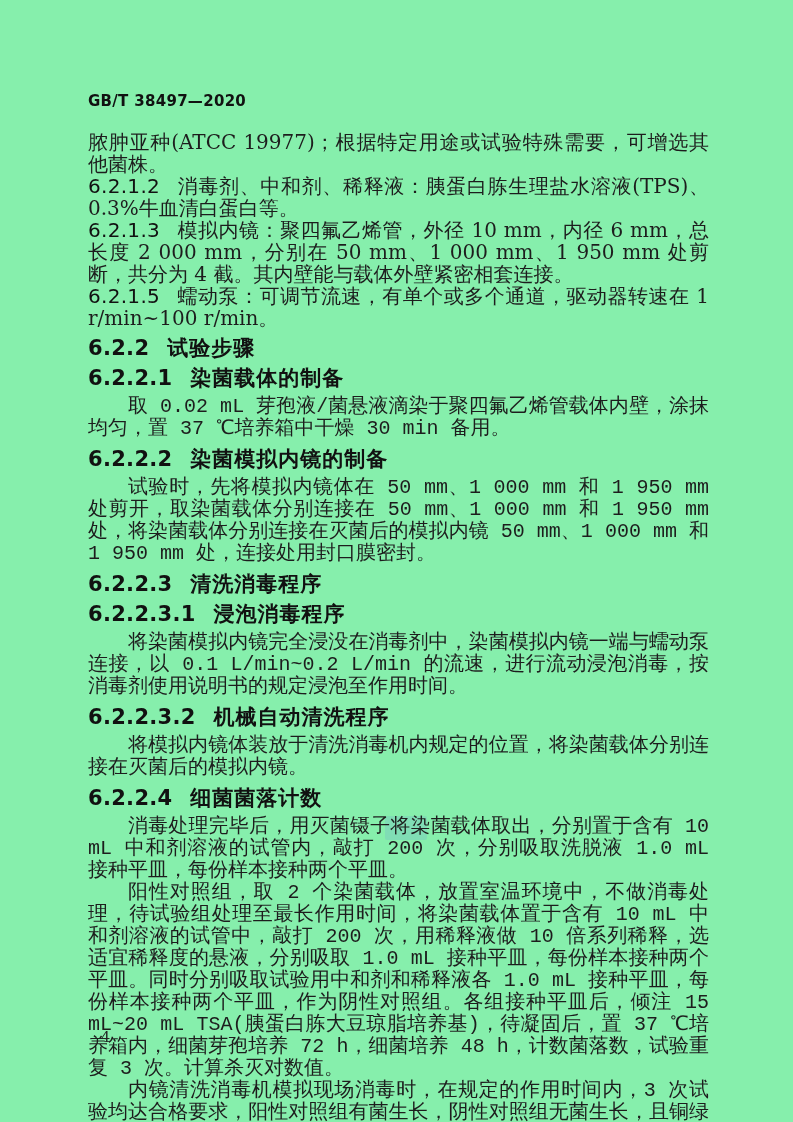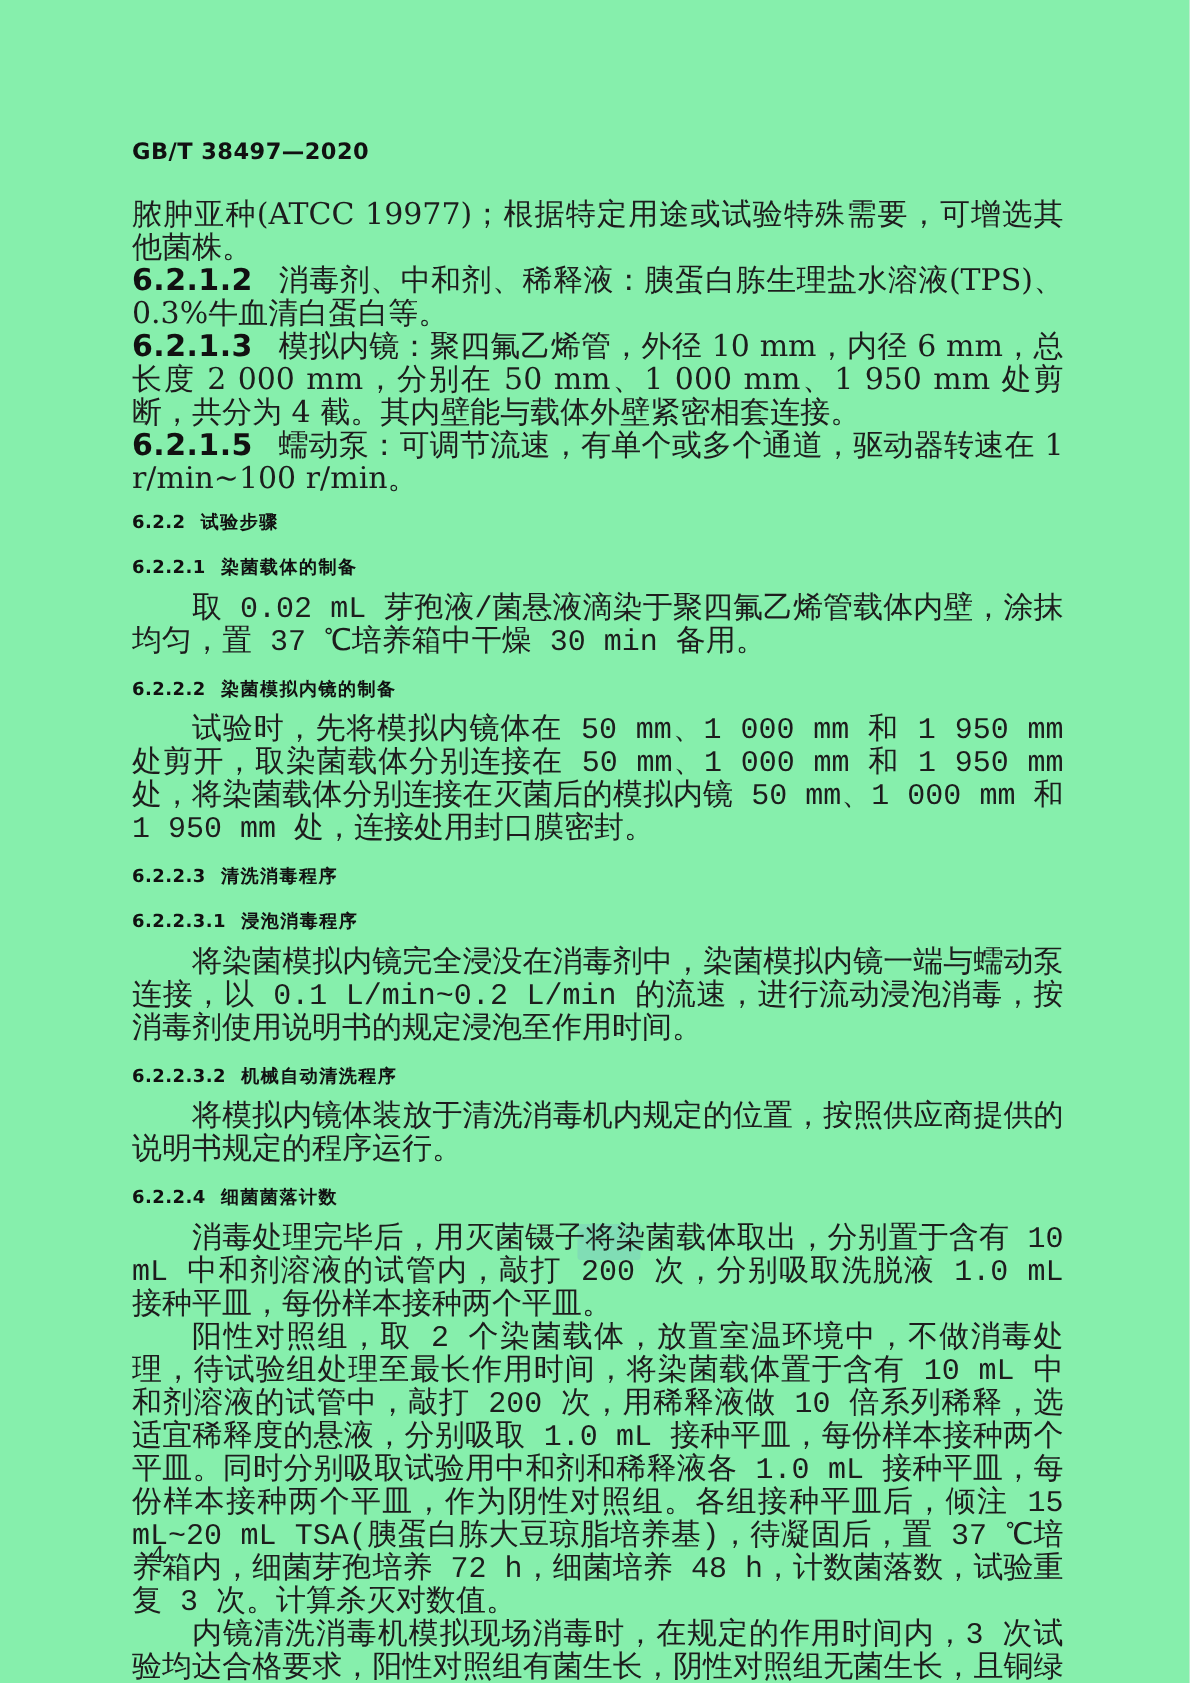--- a/index.html
+++ b/index.html
@@ -30,29 +30,29 @@
   }
   p.body {
     margin: 0;
     font-size: 20px;
     line-height: 22px;
     text-align: justify;
   }
   p.indent { text-indent: 2em; font-family: Liberation Mono, monospace; }
   .num {
     font-family: "DejaVu Sans", "Liberation Sans", sans-serif;
-    font-weight: bold;
+    font-weight: normal;
     font-style: normal;
     color: #111;
     margin-right: 0.85em;
     letter-spacing: 0.3px;
   }
   .h {
     margin: 8px 0 7px 0;
-    font-size: 12px;
+    font-size: 21px;
     line-height: 22px;
     font-family: "DejaVu Sans", "Liberation Sans", sans-serif;
     font-weight: bold;
     color: #111;
   }
   .h .hnum { margin-right: 0.85em; letter-spacing: 0.3px; }
   .h .htitle { letter-spacing: 1px; }
   .formula-row {
     display: flex;
     align-items: flex-start;
@@ -123,21 +123,21 @@
     <p class="body indent">试验时，先将模拟内镜体在 50 mm、1 000 mm 和 1 950 mm 处剪开，取染菌载体分别连接在 50 mm、1 000 mm 和 1 950 mm 处，将染菌载体分别连接在灭菌后的模拟内镜 50 mm、1 000 mm 和 1 950 mm 处，连接处用封口膜密封。</p>
 
     <div class="h"><span class="hnum">6.2.2.3</span><span class="htitle">清洗消毒程序</span></div>
 
     <div class="h"><span class="hnum">6.2.2.3.1</span><span class="htitle">浸泡消毒程序</span></div>
 
     <p class="body indent">将染菌模拟内镜完全浸没在消毒剂中，染菌模拟内镜一端与蠕动泵连接，以 0.1 L/min~0.2 L/min 的流速，进行流动浸泡消毒，按消毒剂使用说明书的规定浸泡至作用时间。</p>
 
     <div class="h"><span class="hnum">6.2.2.3.2</span><span class="htitle">机械自动清洗程序</span></div>
 
-    <p class="body indent">将模拟内镜体装放于清洗消毒机内规定的位置，按照供应商提供的说明书规定的程序运行。</p>
+    <p class="body indent">将模拟内镜体装放于清洗消毒机内规定的位置，将染菌载体分别连接在灭菌后的模拟内镜。</p>
 
     <div class="h"><span class="hnum">6.2.2.4</span><span class="htitle">细菌菌落计数</span></div>
 
     <p class="body indent">消毒处理完毕后，用灭菌镊子将染菌载体取出，分别置于含有 10 mL 中和剂溶液的试管内，敲打 200 次，分别吸取洗脱液 1.0 mL 接种平皿，每份样本接种两个平皿。</p>
 
     <p class="body indent">阳性对照组，取 2 个染菌载体，放置室温环境中，不做消毒处理，待试验组处理至最长作用时间，将染菌载体置于含有 10 mL 中和剂溶液的试管中，敲打 200 次，用稀释液做 10 倍系列稀释，选适宜稀释度的悬液，分别吸取 1.0 mL 接种平皿，每份样本接种两个平皿。同时分别吸取试验用中和剂和稀释液各 1.0 mL 接种平皿，每份样本接种两个平皿，作为阴性对照组。各组接种平皿后，倾注 15 mL~20 mL TSA(胰蛋白胨大豆琼脂培养基)，待凝固后，置 37 ℃培养箱内，细菌芽孢培养 72 h，细菌培养 48 h，计数菌落数，试验重复 3 次。计算杀灭对数值。</p>
 
 
     <p class="body indent">内镜清洗消毒机模拟现场消毒时，在规定的作用时间内，3 次试验均达合格要求，阳性对照组有菌生长，阴性对照组无菌生长，且铜绿假单胞菌回收的菌落数达 1×10⁷ CFU/载体~5×10⁷ CFU/载体，枯草杆菌黑色变种芽孢、龟分枝杆菌脓肿亚种的回收的菌落数达 1×10⁶ CFU/载体~5×10⁶ CFU/载体。试验重复 3 次，计算各组的活菌浓度(CFU/载体)，并换算为对数值，然后按公式(1)计算杀灭对数值：</p>
 

